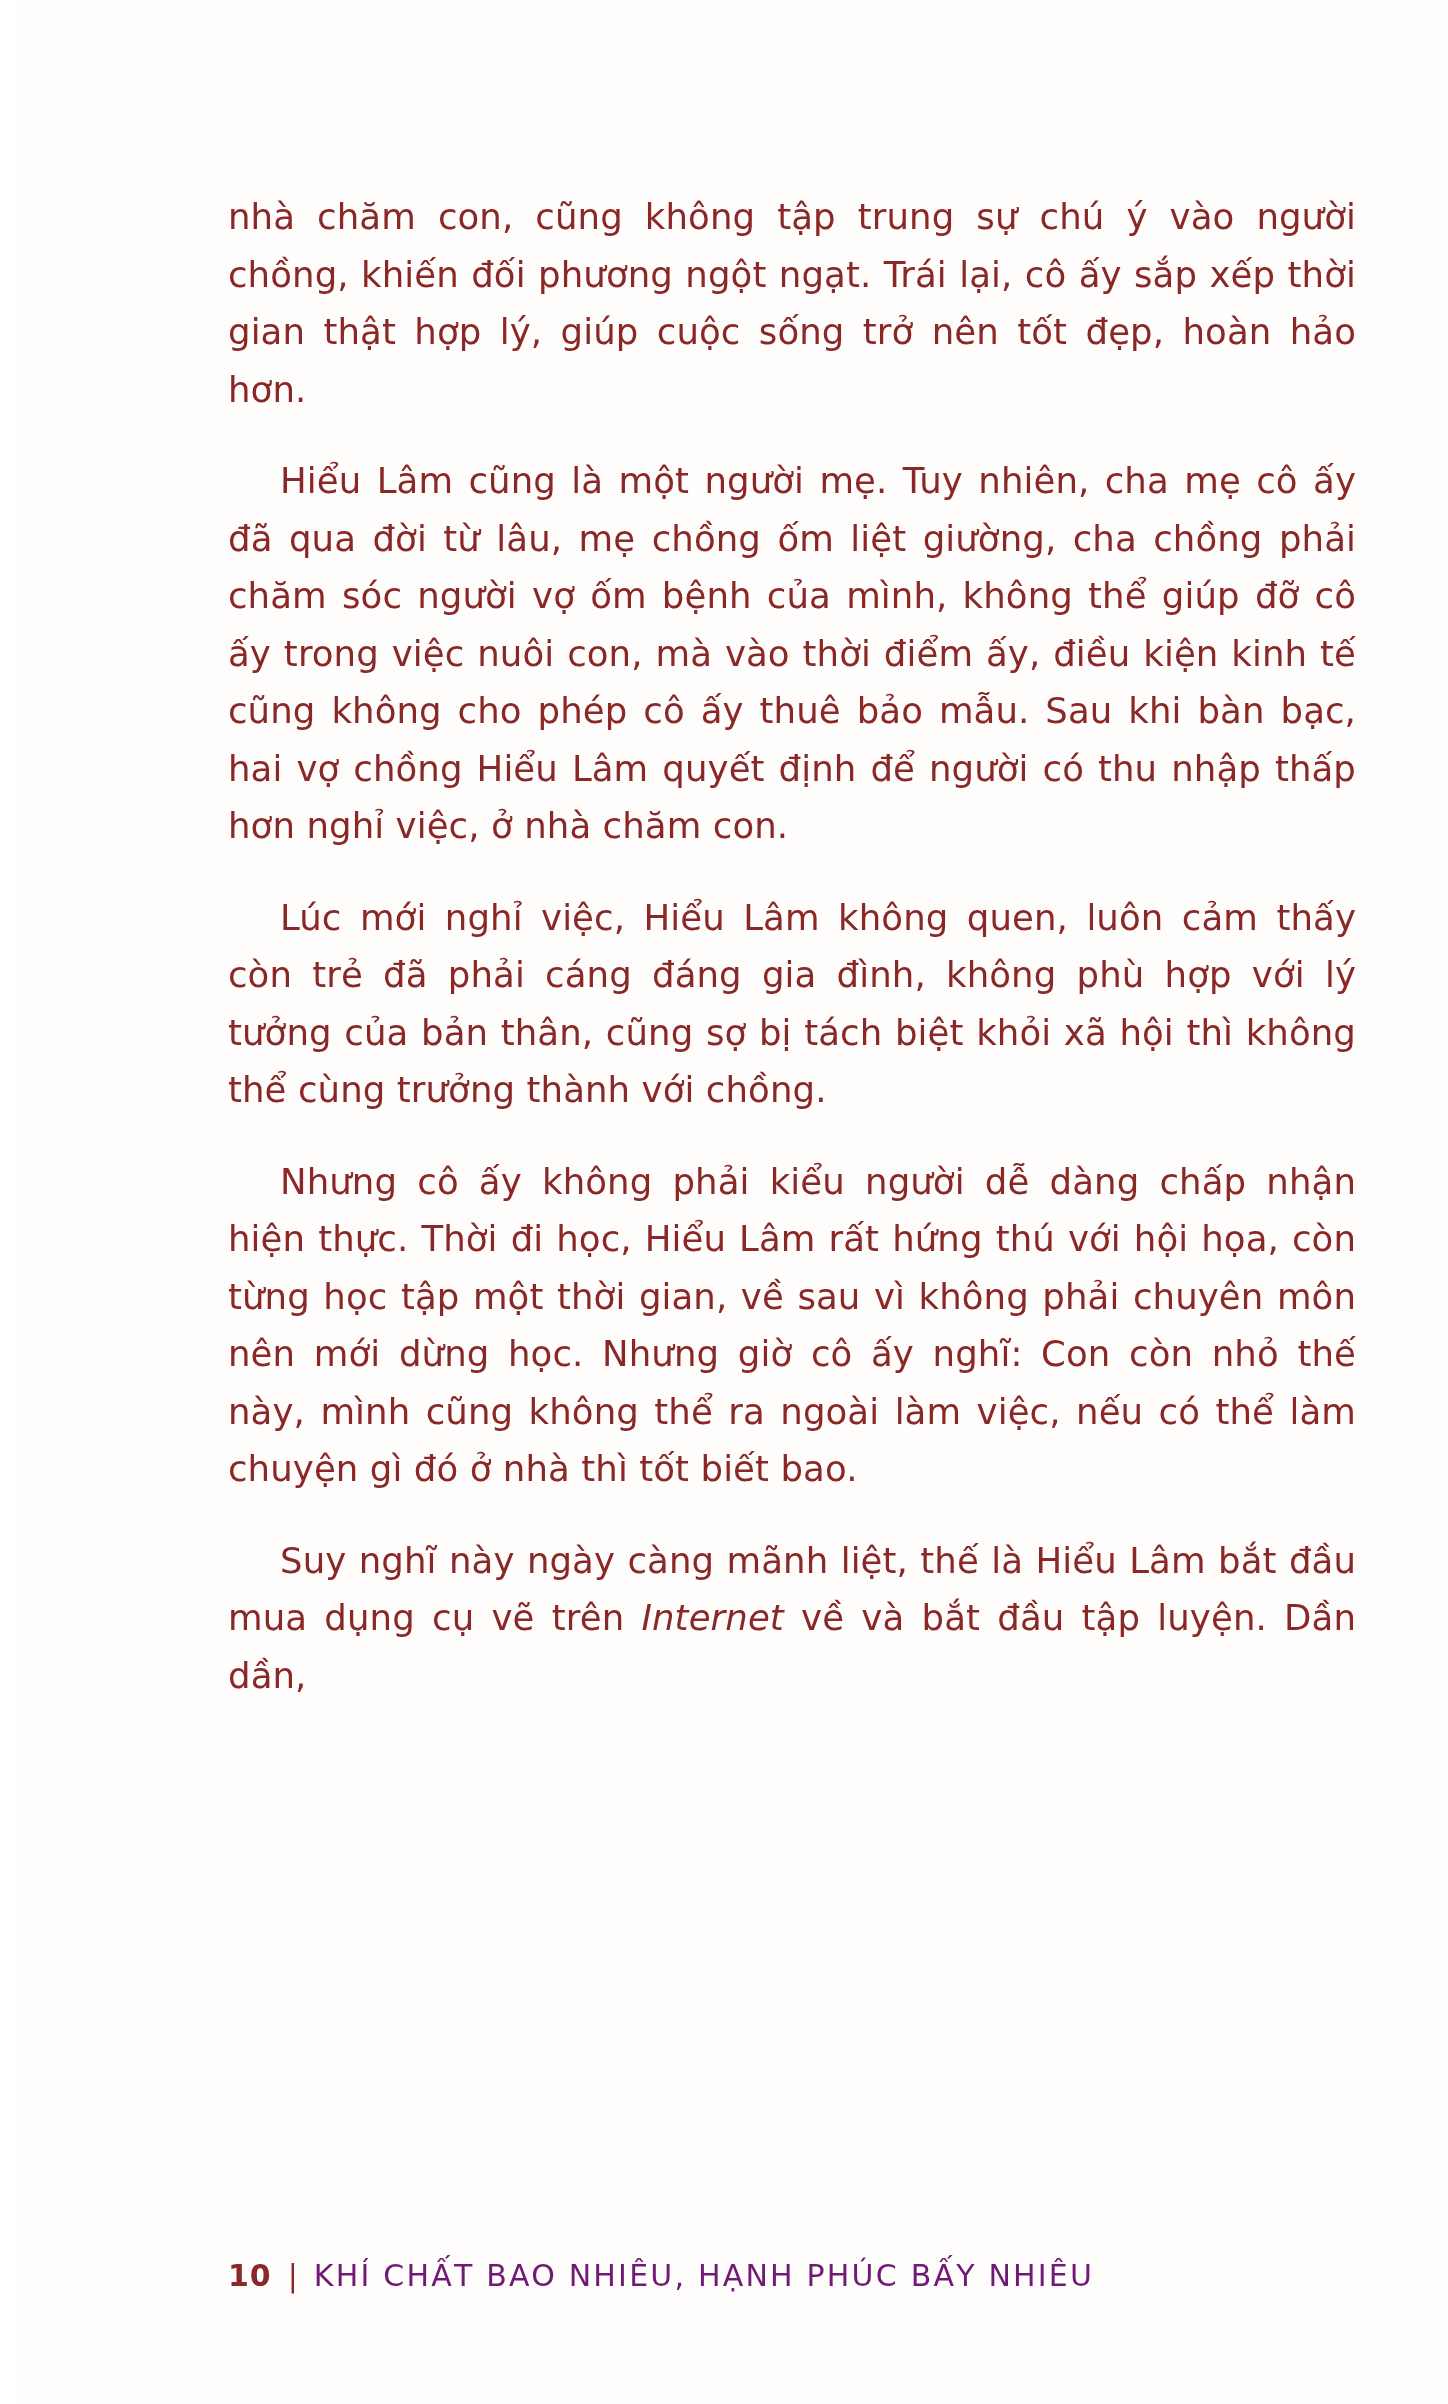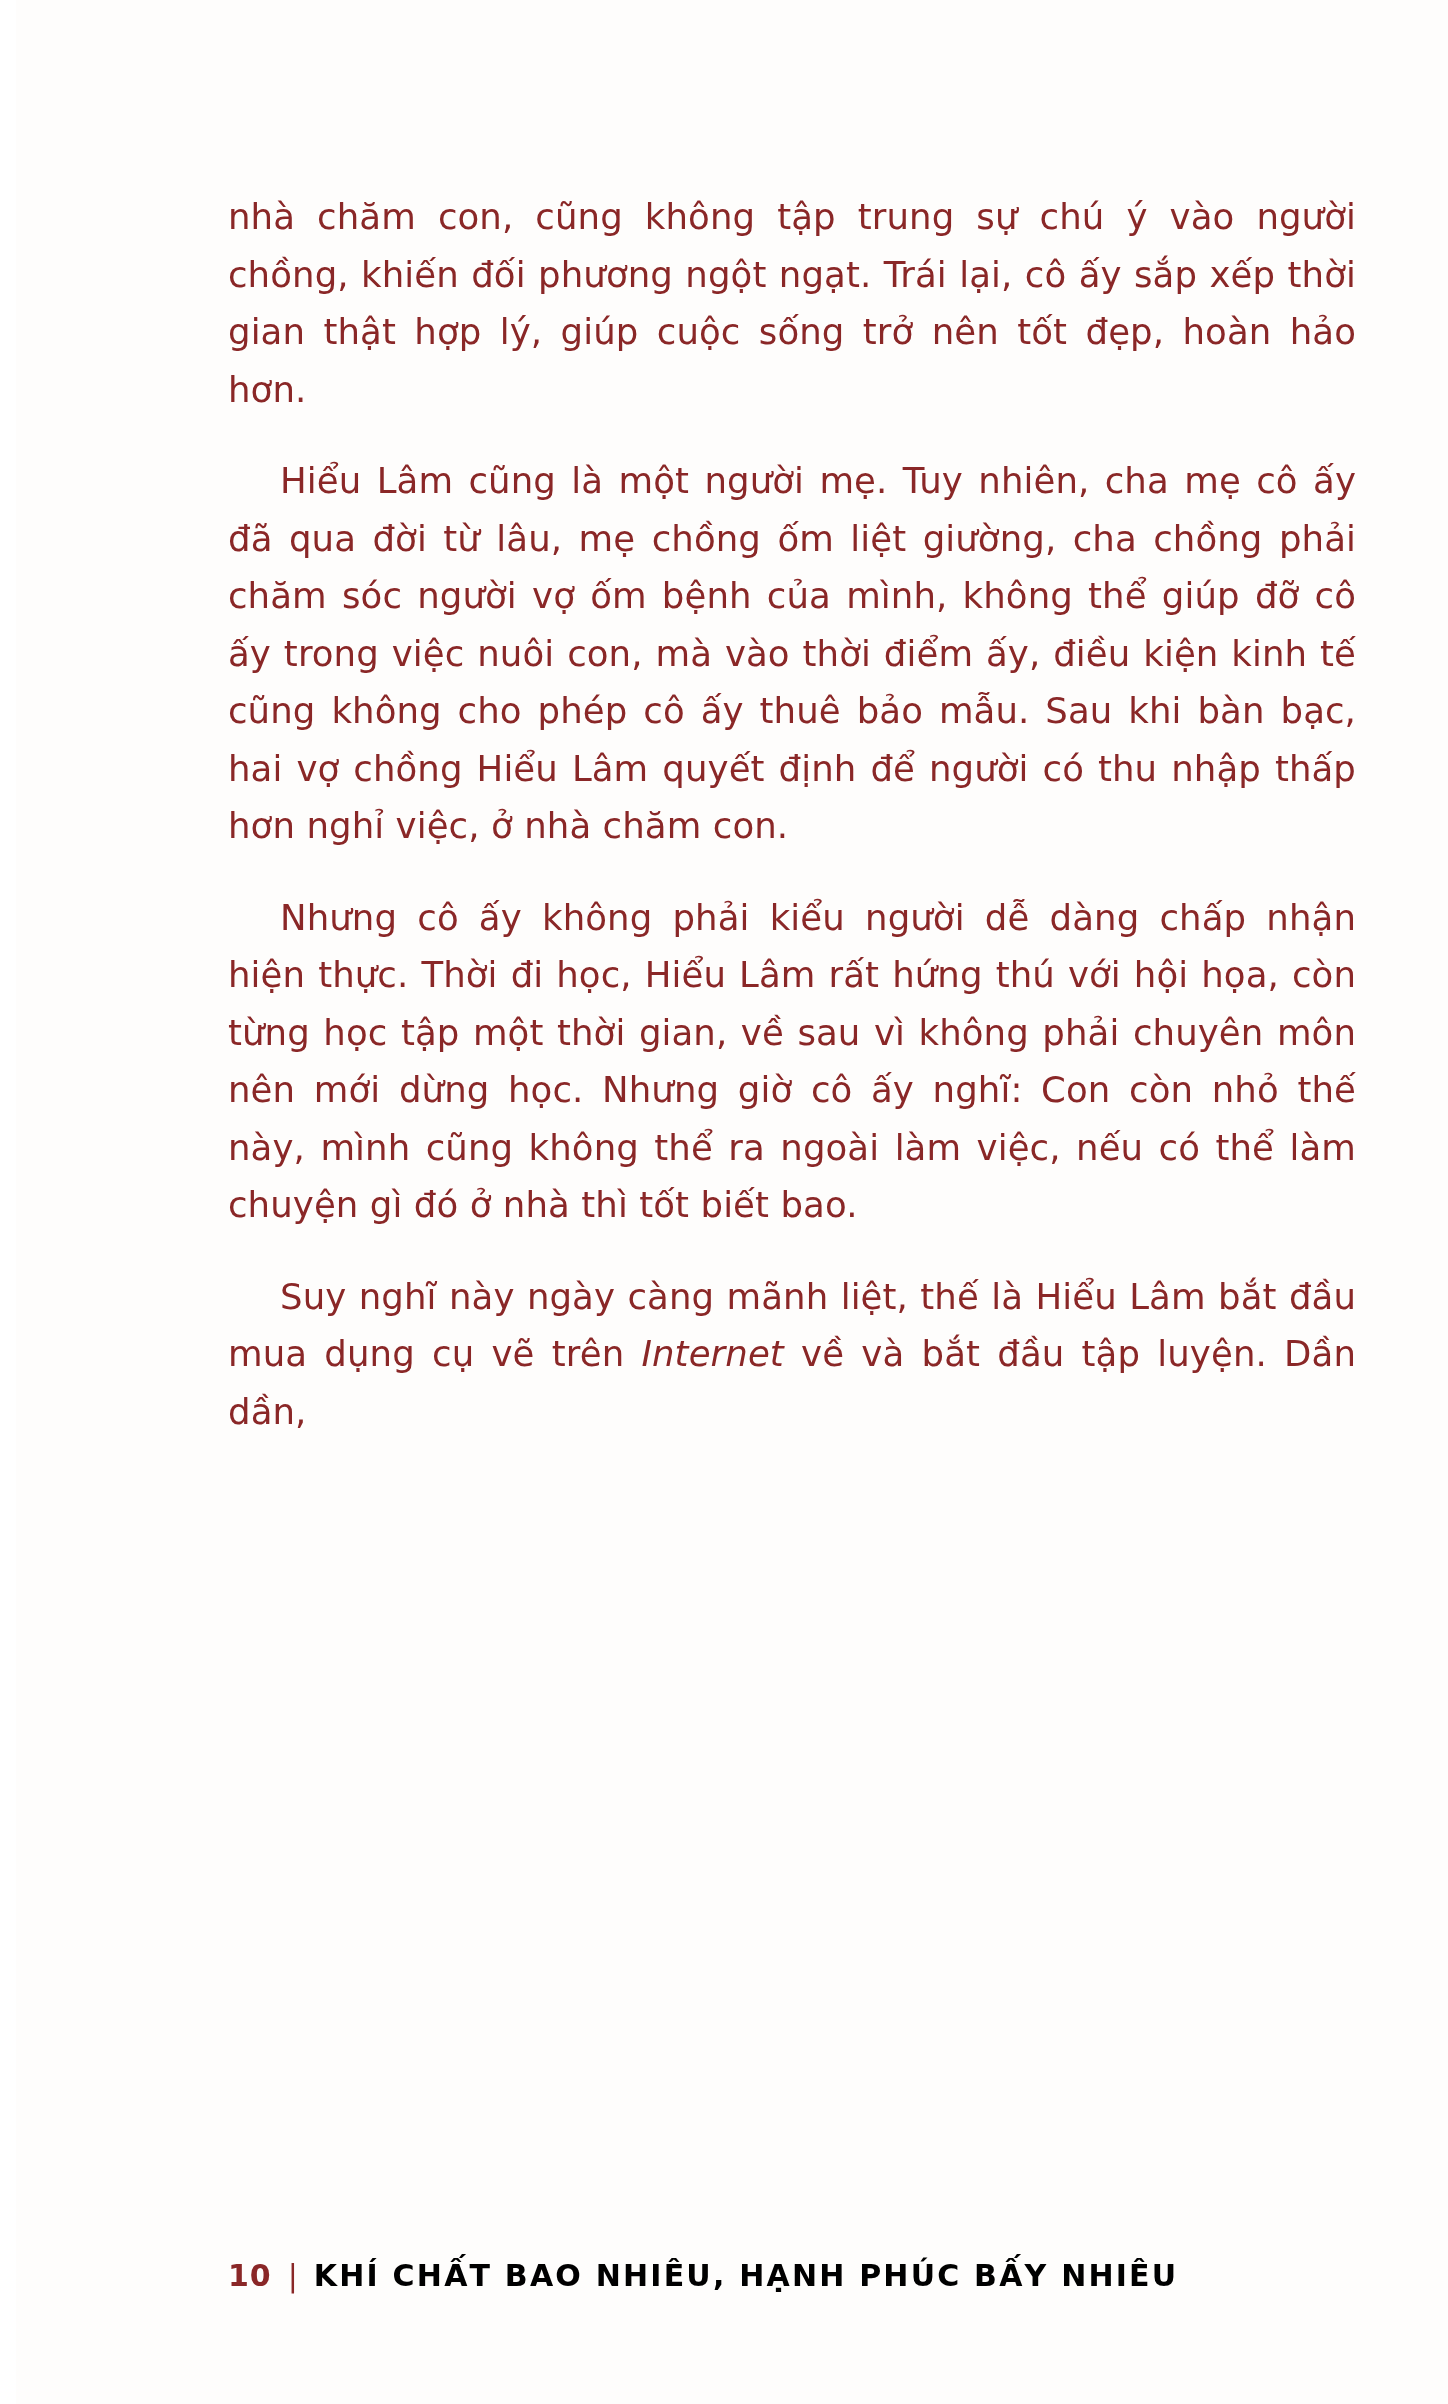--- a/index.html
+++ b/index.html
@@ -63,37 +63,38 @@
     letter-spacing: 1px;
   }
   .footer .sep {
     font-size: 30px;
     color: #8a2727;
     margin: 0 16px;
     font-weight: 400;
   }
   .footer .booktitle {
     font-size: 30px;
-    color: #000000;
+    color: #701a75;
     letter-spacing: 2.2px;
-    font-weight: 700;
+    font-weight: 400;
   }
 </style>
 </head>
 <body>
 
 <div class="page">
 
   <div class="content">
 
     <p class="para noindent">nhà chăm con, cũng không tập trung sự chú ý vào người chồng, khiến đối phương ngột ngạt. Trái lại, cô ấy sắp xếp thời gian thật hợp lý, giúp cuộc sống trở nên tốt đẹp, hoàn hảo hơn.</p>
 
 
     <p class="para indent">Hiểu Lâm cũng là một người mẹ. Tuy nhiên, cha mẹ cô ấy đã qua đời từ lâu, mẹ chồng ốm liệt giường, cha chồng phải chăm sóc người vợ ốm bệnh của mình, không thể giúp đỡ cô ấy trong việc nuôi con, mà vào thời điểm ấy, điều kiện kinh tế cũng không cho phép cô ấy thuê bảo mẫu. Sau khi bàn bạc, hai vợ chồng Hiểu Lâm quyết định để người có thu nhập thấp hơn nghỉ việc, ở nhà chăm con.</p>
 
+    <p class="para indent">Lúc mới nghỉ việc, Hiểu Lâm không quen, luôn cảm thấy còn trẻ đã phải cáng đáng gia đình, không phù hợp với lý tưởng của bản thân, cũng sợ bị tách biệt khỏi xã hội thì không thể cùng trưởng thành với chồng.</p>
 
     <p class="para indent">Nhưng cô ấy không phải kiểu người dễ dàng chấp nhận hiện thực. Thời đi học, Hiểu Lâm rất hứng thú với hội họa, còn từng học tập một thời gian, về sau vì không phải chuyên môn nên mới dừng học. Nhưng giờ cô ấy nghĩ: Con còn nhỏ thế này, mình cũng không thể ra ngoài làm việc, nếu có thể làm chuyện gì đó ở nhà thì tốt biết bao.</p>
 
     <p class="para indent"><span>Suy nghĩ này ngày càng mãnh liệt, thế là Hiểu Lâm bắt đầu mua dụng cụ vẽ trên </span><em class="italic">Internet</em><span> về và bắt đầu tập luyện. Dần dần,</span></p>
 
   </div>
 
   <div class="footer">
     <span class="pagenum">10</span>
     <span class="sep">|</span>

